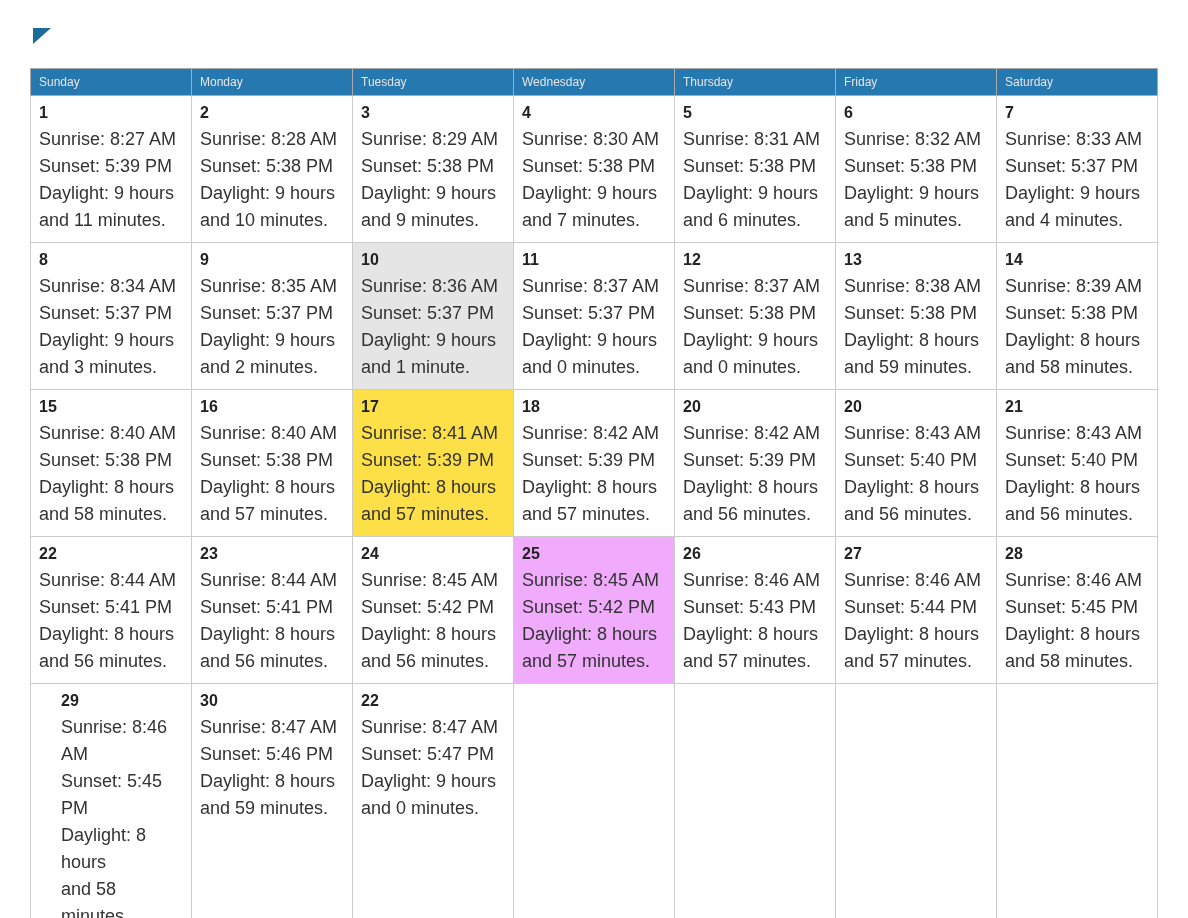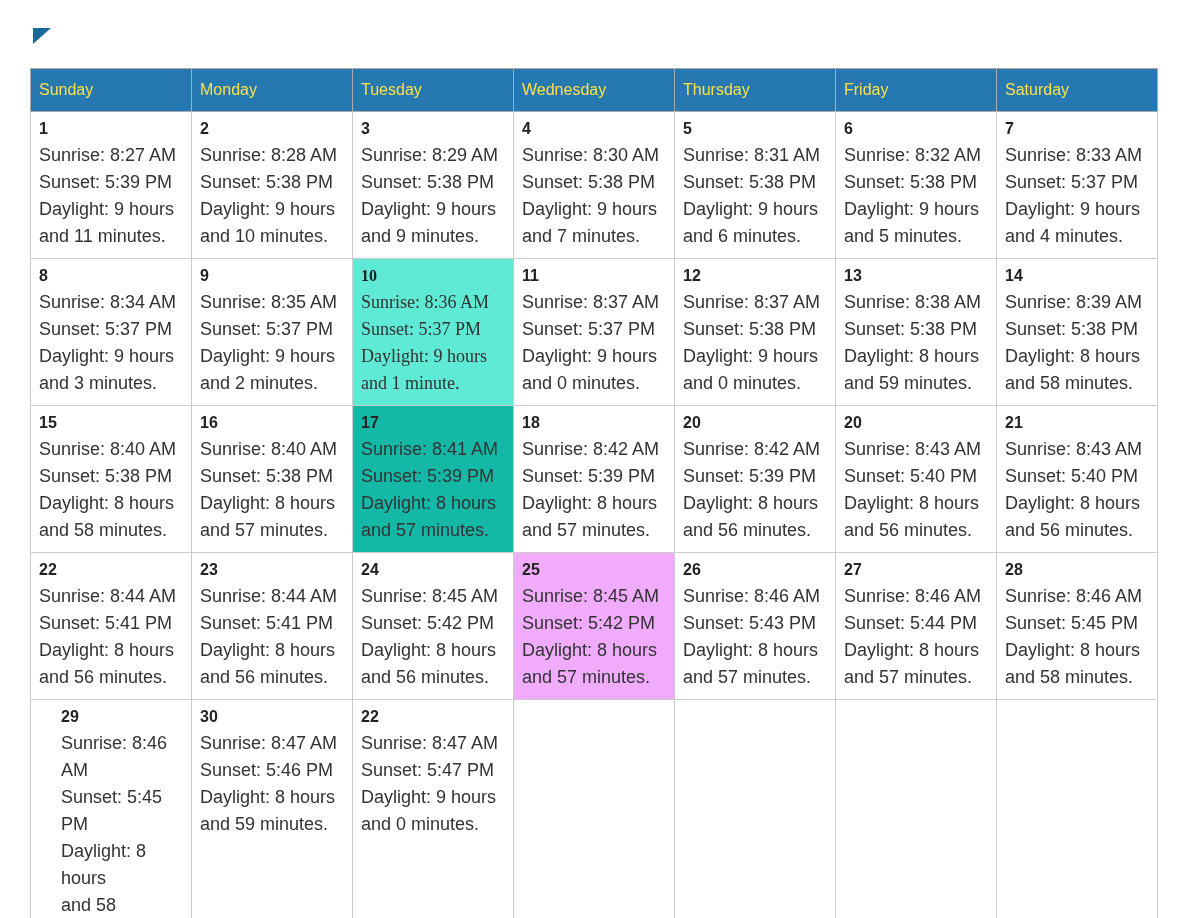--- a/index.html
+++ b/index.html
@@ -53,24 +53,24 @@
       color: #555;
       margin-top: 4px;
     }
     .calendar {
       width: 100%;
       border-collapse: collapse;
       border: 1px solid #aaa;
     }
     .calendar th {
       background-color: #2678b0;
-      color: #fde047;
-      padding: 12px 8px;
+      color: #e5e5e5;
+      padding: 6px 8px;
       text-align: left;
-      font-size: 16px;
+      font-size: 12px;
       font-weight: normal;
       border: 1px solid #aaa;
     }
     .calendar td {
       vertical-align: top;
       padding: 8px;
       border: 1px solid #ccc;
       width: 14.28%;
       min-height: 90px;
     }
@@ -165,21 +165,21 @@
       </tr>
       <tr>
         <td style="background-color: rgb(255, 255, 255);">
           <div class="day-number">8</div>
           <div class="day-info">Sunrise: 8:34 AM<br>Sunset: 5:37 PM<br>Daylight: 9 hours<br>and 3 minutes.</div>
         </td>
         <td style="background-color: rgb(255, 255, 255);">
           <div class="day-number">9</div>
           <div class="day-info">Sunrise: 8:35 AM<br>Sunset: 5:37 PM<br>Daylight: 9 hours<br>and 2 minutes.</div>
         </td>
-        <td style="background-color: #5eead4; font-family: Liberation Serif, serif;">
+        <td style="background-color: #e5e5e5;">
           <div class="day-number">10</div>
           <div class="day-info">Sunrise: 8:36 AM<br>Sunset: 5:37 PM<br>Daylight: 9 hours<br>and 1 minute.</div>
         </td>
         <td style="background-color: rgb(255, 255, 255);">
           <div class="day-number">11</div>
           <div class="day-info">Sunrise: 8:37 AM<br>Sunset: 5:37 PM<br>Daylight: 9 hours<br>and 0 minutes.</div>
         </td>
         <td style="background-color: rgb(255, 255, 255);">
           <div class="day-number">12</div>
           <div class="day-info">Sunrise: 8:37 AM<br>Sunset: 5:38 PM<br>Daylight: 9 hours<br>and 0 minutes.</div>
@@ -195,21 +195,21 @@
       </tr>
       <tr>
         <td style="background-color: rgb(255, 255, 255);">
           <div class="day-number">15</div>
           <div class="day-info">Sunrise: 8:40 AM<br>Sunset: 5:38 PM<br>Daylight: 8 hours<br>and 58 minutes.</div>
         </td>
         <td style="background-color: rgb(255, 255, 255);">
           <div class="day-number">16</div>
           <div class="day-info">Sunrise: 8:40 AM<br>Sunset: 5:38 PM<br>Daylight: 8 hours<br>and 57 minutes.</div>
         </td>
-        <td style="background-color: #14b8a6;">
+        <td style="background-color: #fde047;">
           <div class="day-number">17</div>
           <div class="day-info">Sunrise: 8:41 AM<br>Sunset: 5:39 PM<br>Daylight: 8 hours<br>and 57 minutes.</div>
         </td>
         <td style="background-color: rgb(255, 255, 255);">
           <div class="day-number">18</div>
           <div class="day-info">Sunrise: 8:42 AM<br>Sunset: 5:39 PM<br>Daylight: 8 hours<br>and 57 minutes.</div>
         </td>
         <td style="background-color: rgb(255, 255, 255);">
           <div class="day-number">20</div>
           <div class="day-info">Sunrise: 8:42 AM<br>Sunset: 5:39 PM<br>Daylight: 8 hours<br>and 56 minutes.</div>

